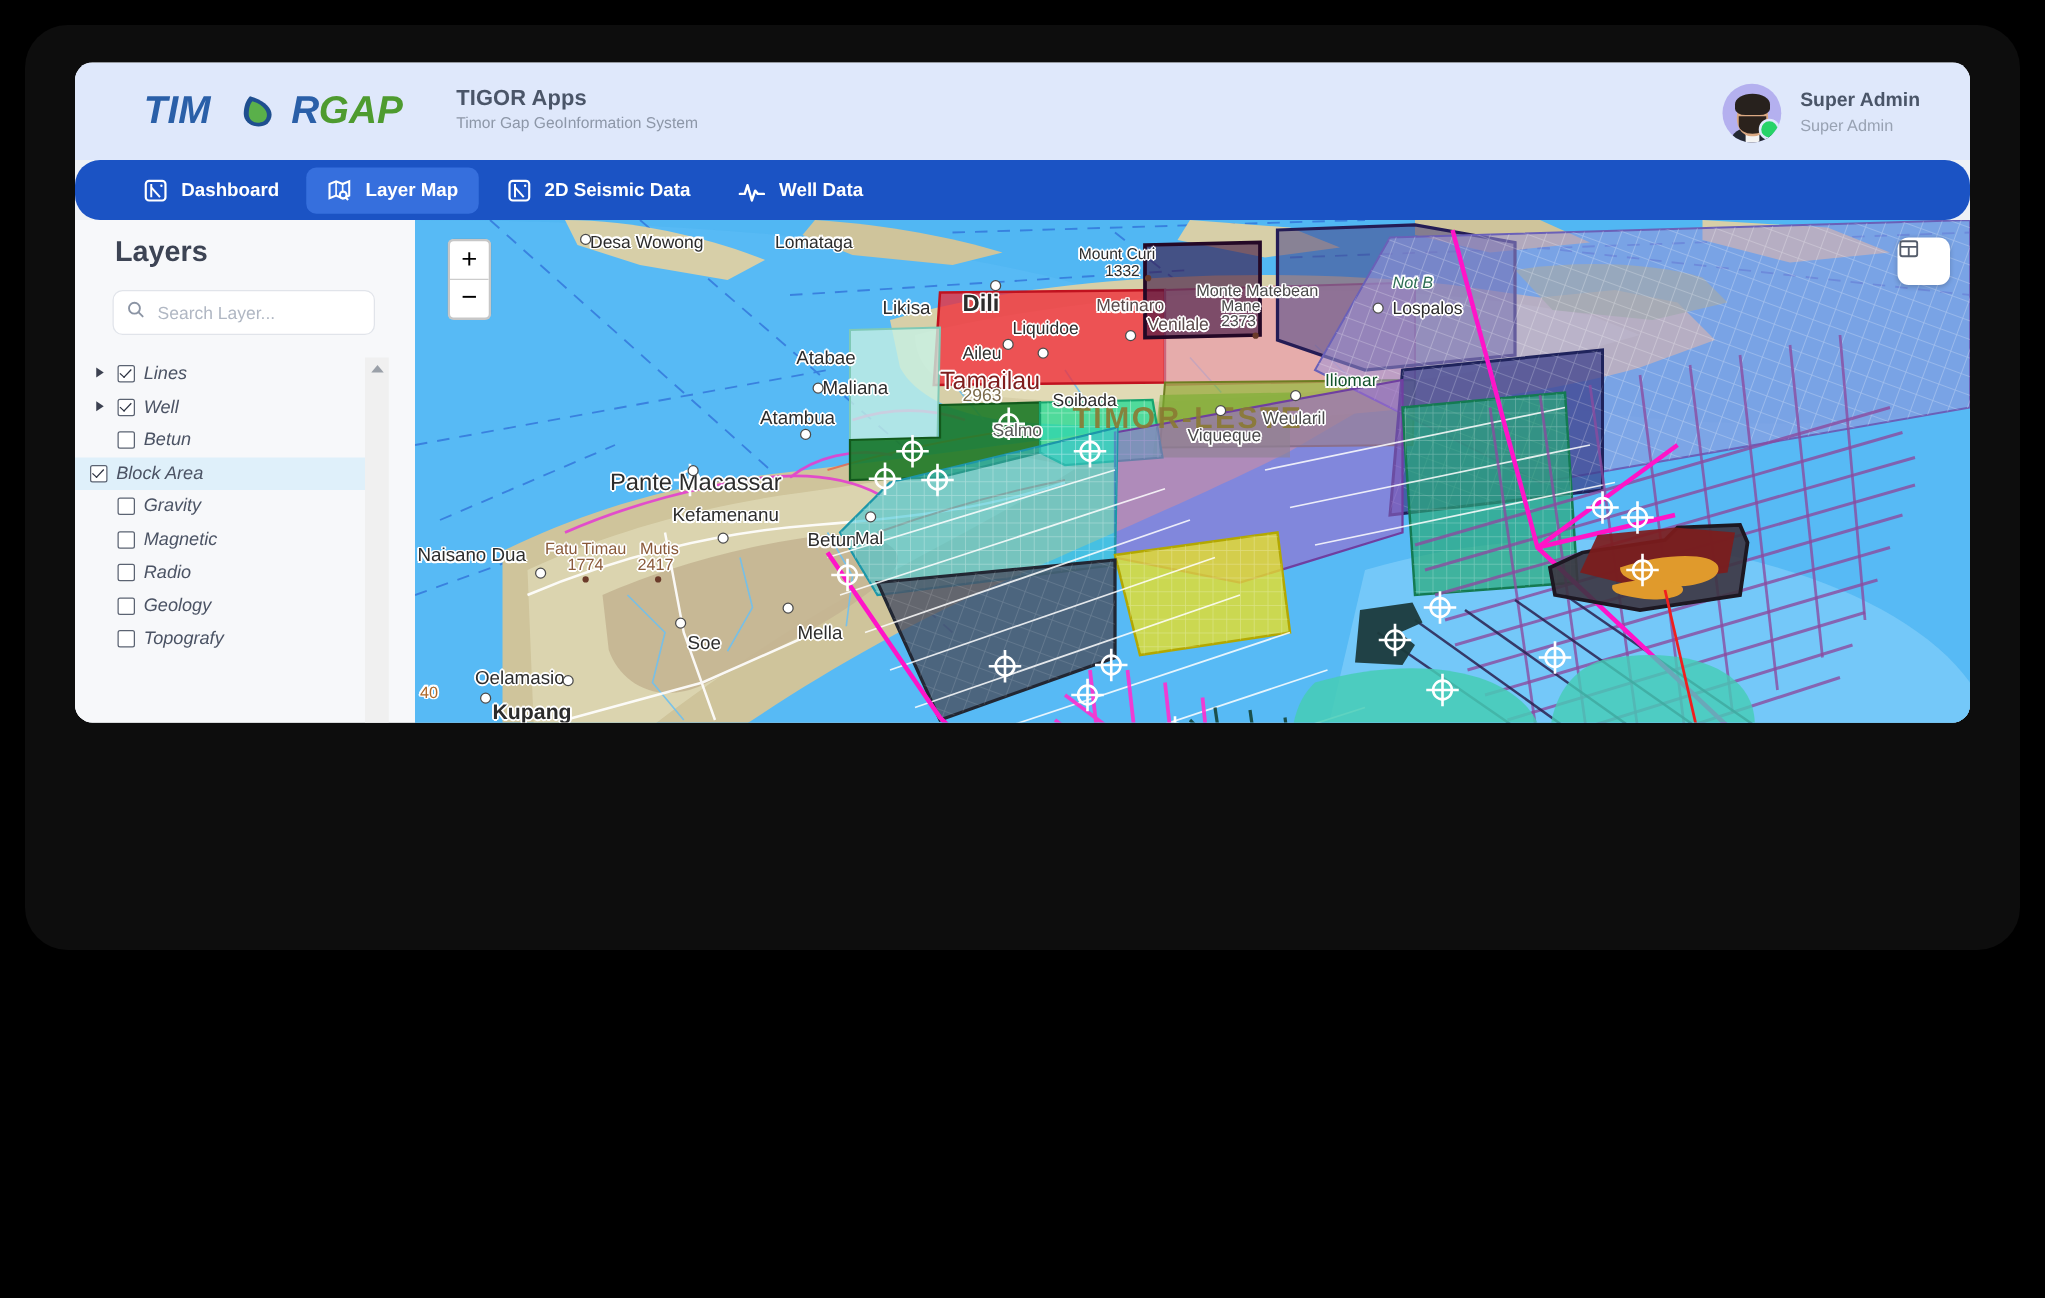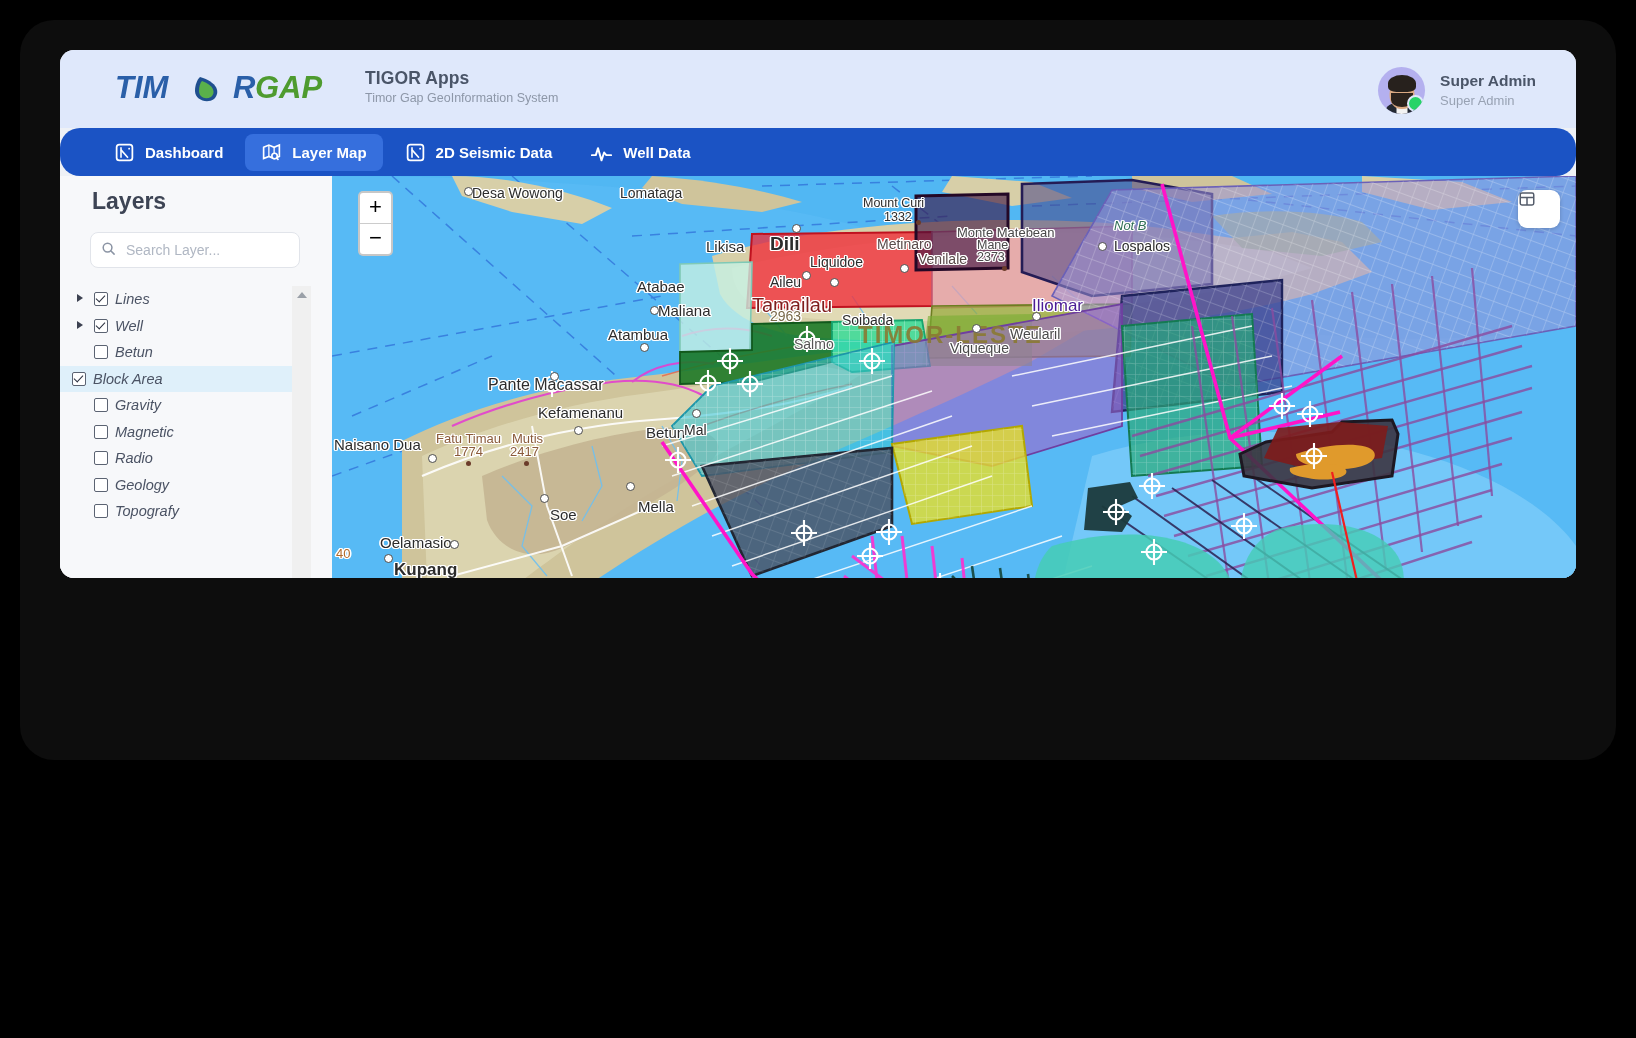--- a/index.html
+++ b/index.html
@@ -749,28 +749,28 @@
         <div class="mdot" style="left:470px;top:95px;"></div>
         <div class="mlabel" style="left:438px;top:98px;font-size:14px;">Aileu</div>
         <div class="mdot" style="left:498px;top:102px;"></div>
         <div class="mlabel" style="left:305px;top:102px;font-size:15px;">Atabae</div>
         <div class="mlabel" style="left:420px;top:118px;font-size:20px;color:#7f1d1d;">Tamailau</div>
         <div class="mlabel" style="left:438px;top:132px;font-size:14px;color:#7a6a4a;">2963</div>
         <div class="mlabel" style="left:510px;top:136px;font-size:14px;">Soibada</div>
         <div class="mlabel" style="left:618px;top:164px;font-size:14px;color:#4a4a4a;">Viqueque</div>
         <div class="mdot" style="left:640px;top:148px;"></div>
         <div class="mlabel" style="left:678px;top:150px;font-size:14px;color:#4a4a4a;">Weularil</div>
-        <div class="mlabel" style="left:700px;top:120px;font-size:17px;color:#4c1d95;">Iliomar</div>
+        <div class="mlabel" style="left:728px;top:120px;font-size:14px;color:#14532d;">Iliomar</div>
         <div class="mdot" style="left:700px;top:136px;"></div>
         <div class="mlabel" style="left:326px;top:126px;font-size:15px;">Maliana</div>
         <div class="mdot" style="left:318px;top:130px;"></div>
         <div class="mlabel" style="left:276px;top:150px;font-size:15px;">Atambua</div>
         <div class="mdot" style="left:308px;top:167px;"></div>
         <div class="mlabel" style="left:462px;top:160px;font-size:14px;color:#555;">Salmo</div>
-        <div class="mlabel" style="left:156px;top:200px;font-size:16px;">Pante Macassar</div>
+        <div class="mlabel" style="left:156px;top:200px;font-size:19px;">Pante Macassar</div>
         <div class="mdot" style="left:218px;top:196px;"></div>
         <div class="mlabel" style="left:206px;top:228px;font-size:15px;">Kefamenanu</div>
         <div class="mdot" style="left:242px;top:250px;"></div>
         <div class="mlabel" style="left:104px;top:255px;font-size:13px;color:#8a5a3a;">Fatu Timau</div>
         <div class="mlabel" style="left:122px;top:268px;font-size:13px;color:#8a5a3a;">1774</div>
         <div class="peak" style="left:134px;top:285px;"></div>
         <div class="mlabel" style="left:180px;top:255px;font-size:13px;color:#8a5a3a;">Mutis</div>
         <div class="mlabel" style="left:178px;top:268px;font-size:13px;color:#8a5a3a;">2417</div>
         <div class="peak" style="left:192px;top:285px;"></div>
         <div class="mlabel" style="left:2px;top:260px;font-size:15px;">Naisano Dua</div>

